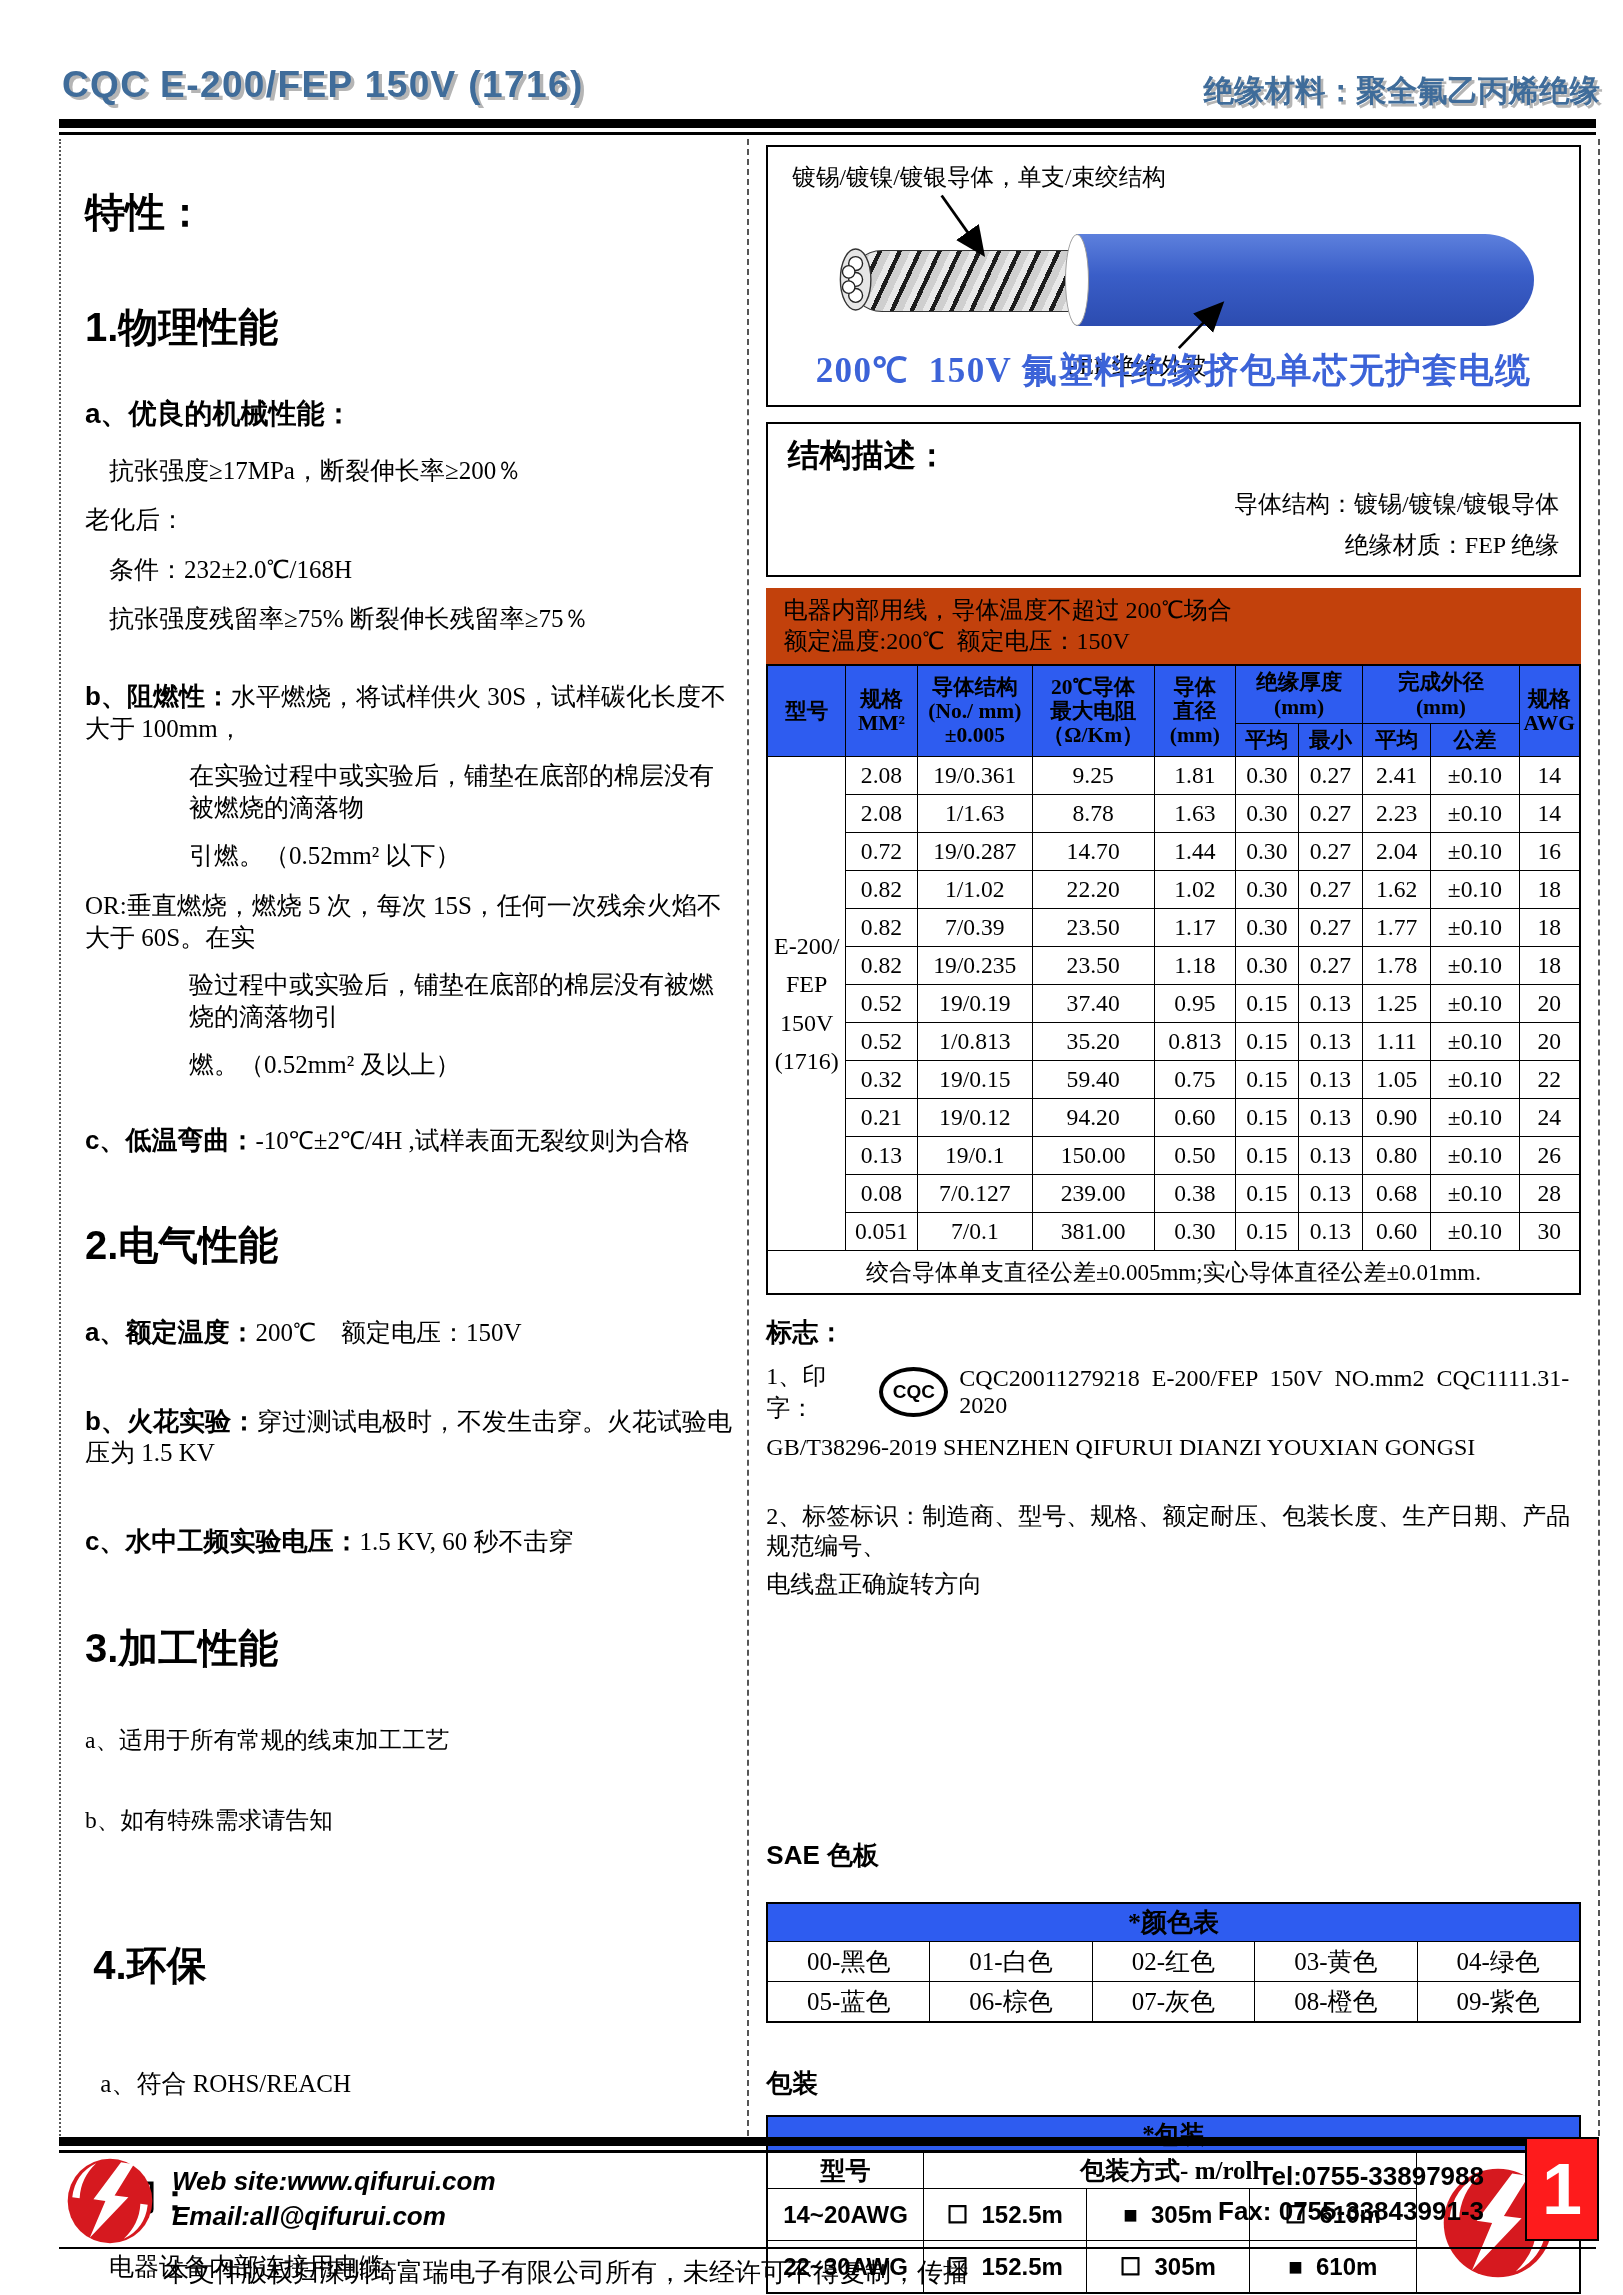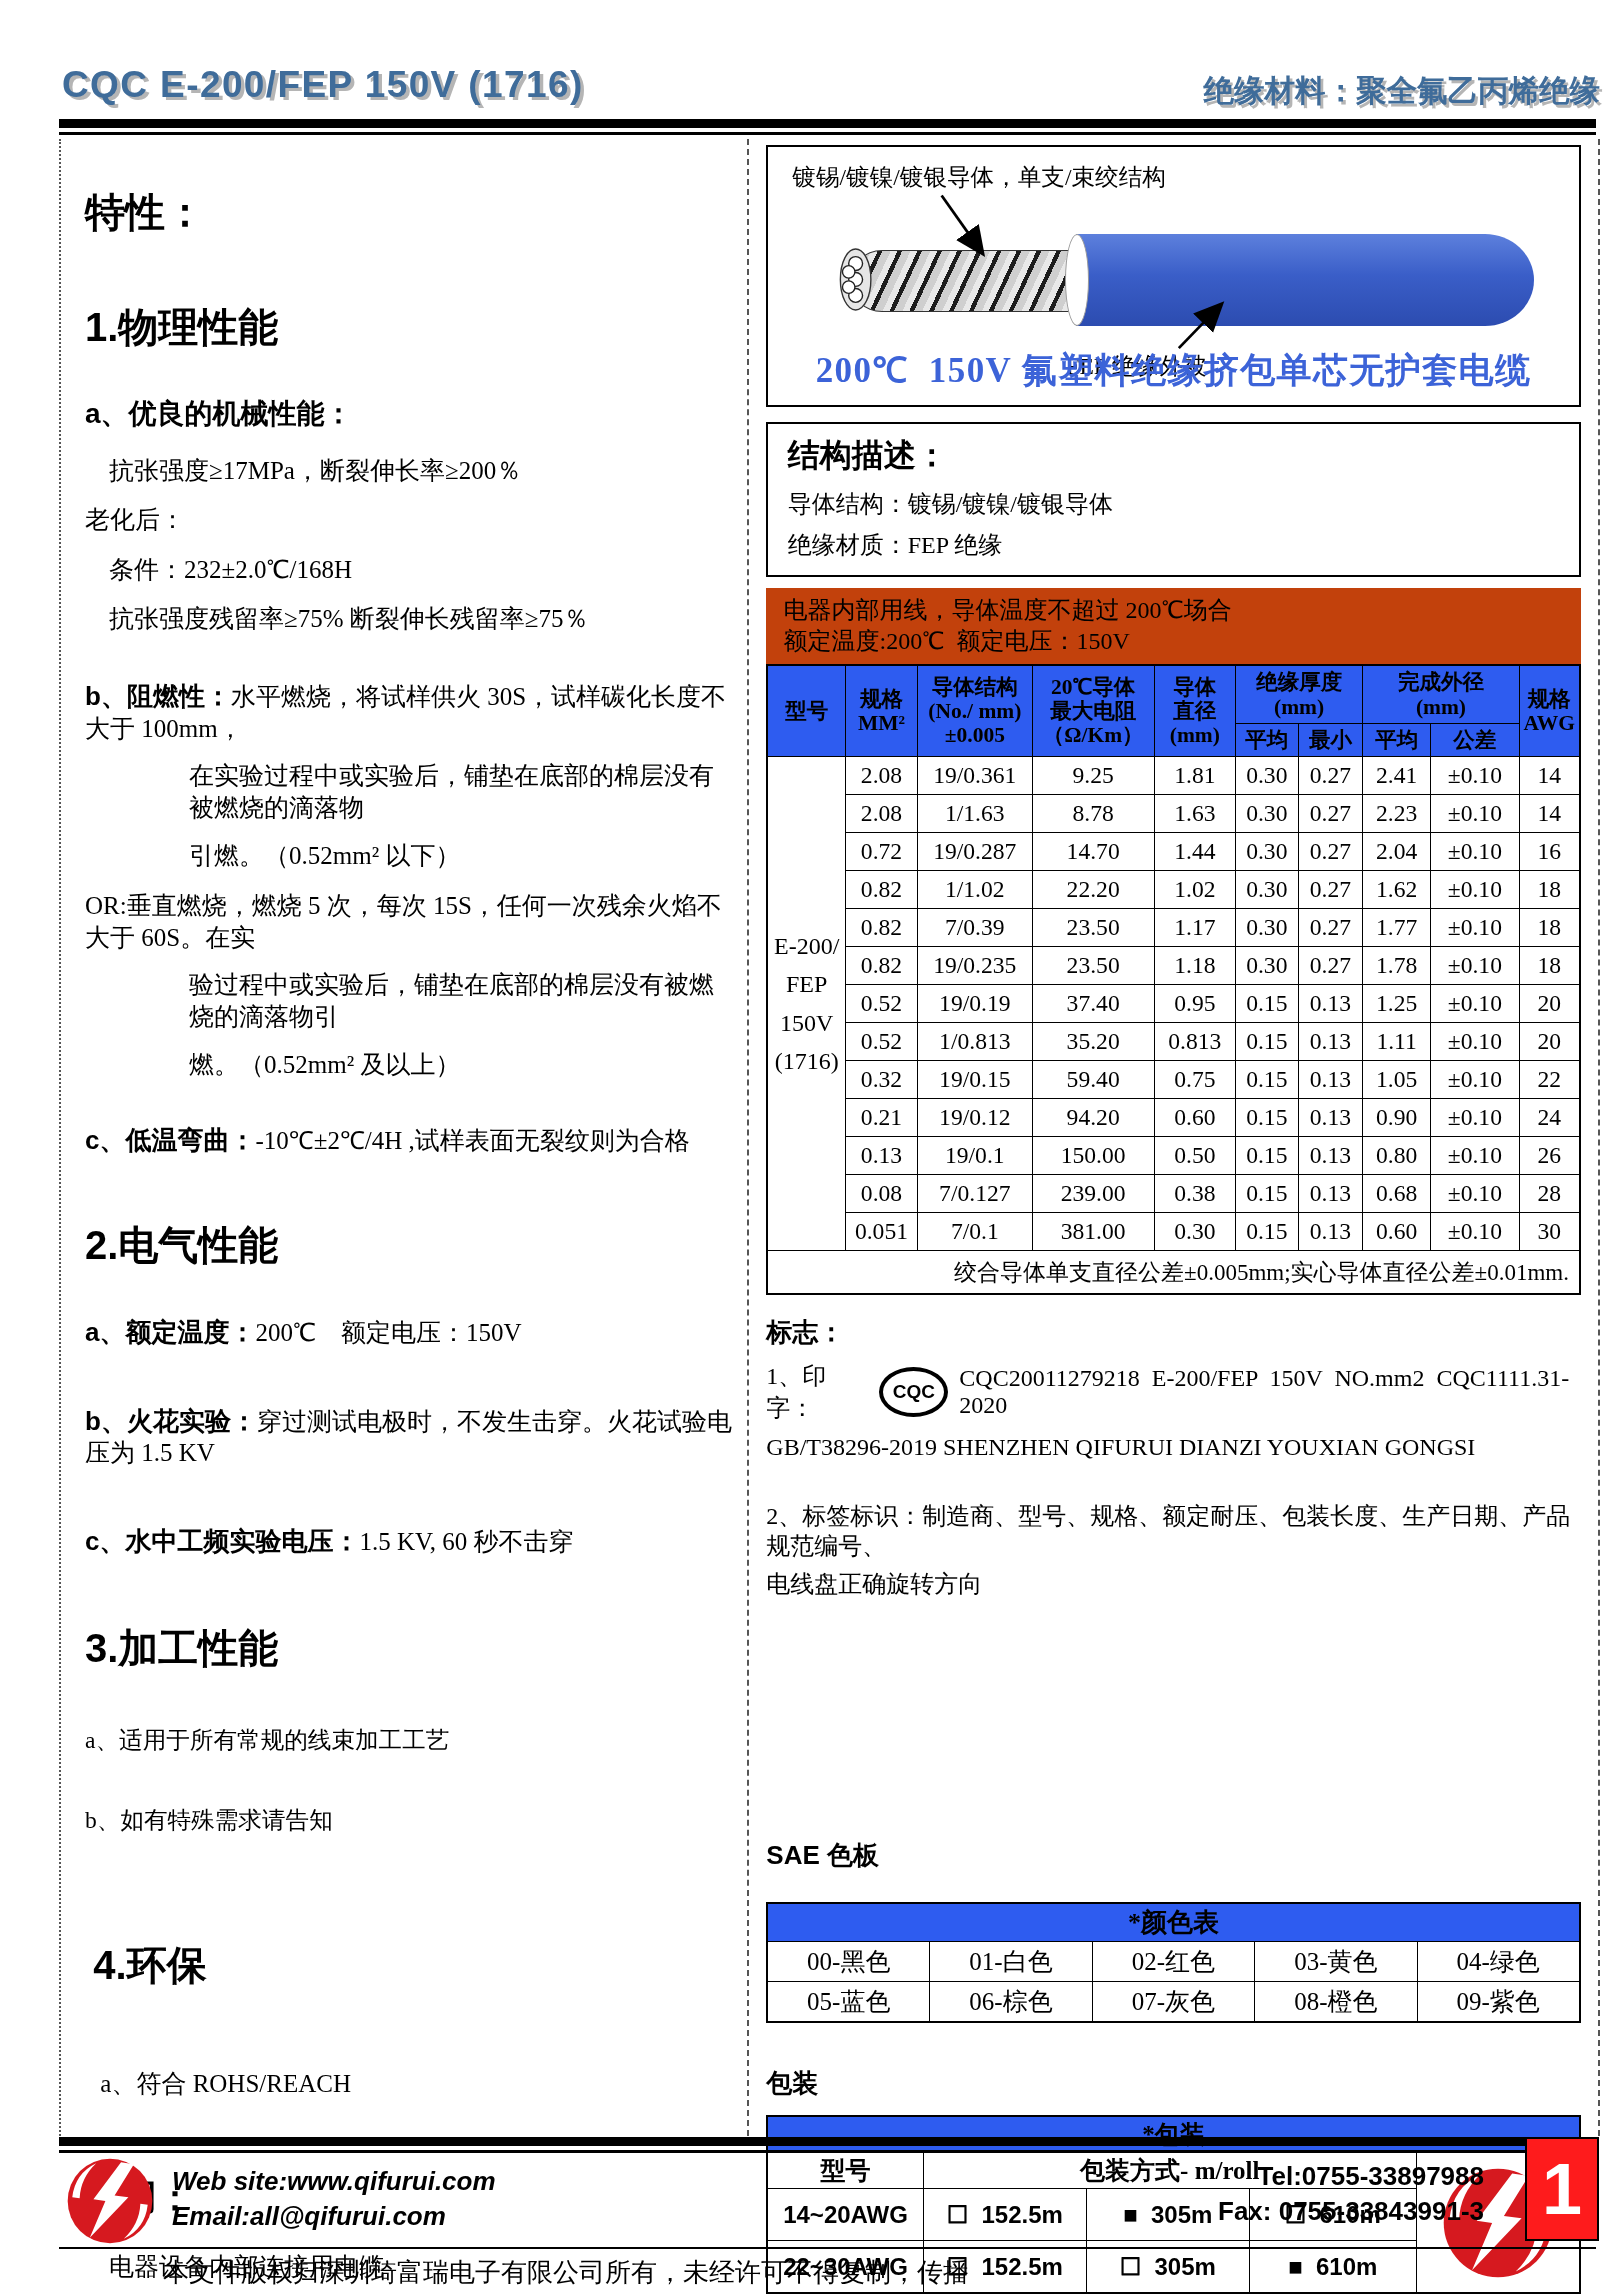--- a/index.html
+++ b/index.html
@@ -36,30 +36,30 @@
   .jack{position:absolute;left:308px;top:87px;width:458px;height:92px;z-index:2;
     background:linear-gradient(#5d80dd,#3a5ec8 45%,#2c4cb0);border-radius:0 49px 49px 0 / 0 46px 46px 0;}
   .clab1{position:absolute;left:24px;top:14px;font-size:23.6px;z-index:4;}
   .clab2{position:absolute;left:298px;top:203px;font-size:23.6px;z-index:4;}
   .ctitle{position:absolute;left:0;right:0;bottom:11px;text-align:center;font-size:35px;
     font-weight:bold;color:#3c63d8;letter-spacing:1.4px;z-index:4;}
   .arrows{position:absolute;left:0;top:0;z-index:3;}
   
   .structbox{border:2.1px solid #000;margin-top:15.3px;padding:9.7px 19.4px 15.3px 19.4px;}
   .structbox .sh{font-family:"Liberation Sans",sans-serif;font-weight:bold;font-size:32px;}
-  .structbox .t{margin-top:11px;font-size:24px;}
+  .structbox .t{margin-top:11px;font-size:24px;text-align:right;}
   .band{background:#c2410c;margin-top:11px;padding:7px 17.3px;}
   .band .t{font-size:24px;line-height:1.3;}
   
   .spec{width:100%;table-layout:fixed;border:2.1px solid #000;}
   .spec th,.spec td{border:1.4px solid #000;text-align:center;}
   .spec thead th{background:#2e5cf0;font-weight:bold;font-size:21.5px;line-height:1.12;padding:4.2px 1.4px;}
   .spec tbody td{font-size:23.6px;height:37px;padding:0 1.4px;}
   .spec td.model{font-size:24px;line-height:1.6;}
-  .spec tr.foot td{font-size:23px;text-align:right;padding:5.6px 9.7px;height:30.5px;}
+  .spec tr.foot td{font-size:23px;text-align:center;padding:5.6px 9.7px;height:30.5px;}
   
   .marks{margin-top:19.4px;}
   .marks .mh{font-family:"Liberation Sans",sans-serif;font-weight:bold;font-size:26px;}
   .mline{display:flex;align-items:center;margin-top:9.7px;font-size:24px;}
   .cqc{display:inline-flex;align-items:center;justify-content:center;flex:none;width:61px;height:42px;
     border:4.2px solid #000;border-radius:50%;font-family:"Liberation Sans",sans-serif;font-weight:bold;
     font-size:19px;margin:0 11px;}
   .marks .t{font-size:24px;margin-top:8.3px;}
   
   .sech{font-family:"Liberation Sans",sans-serif;font-weight:bold;font-size:26px;}

